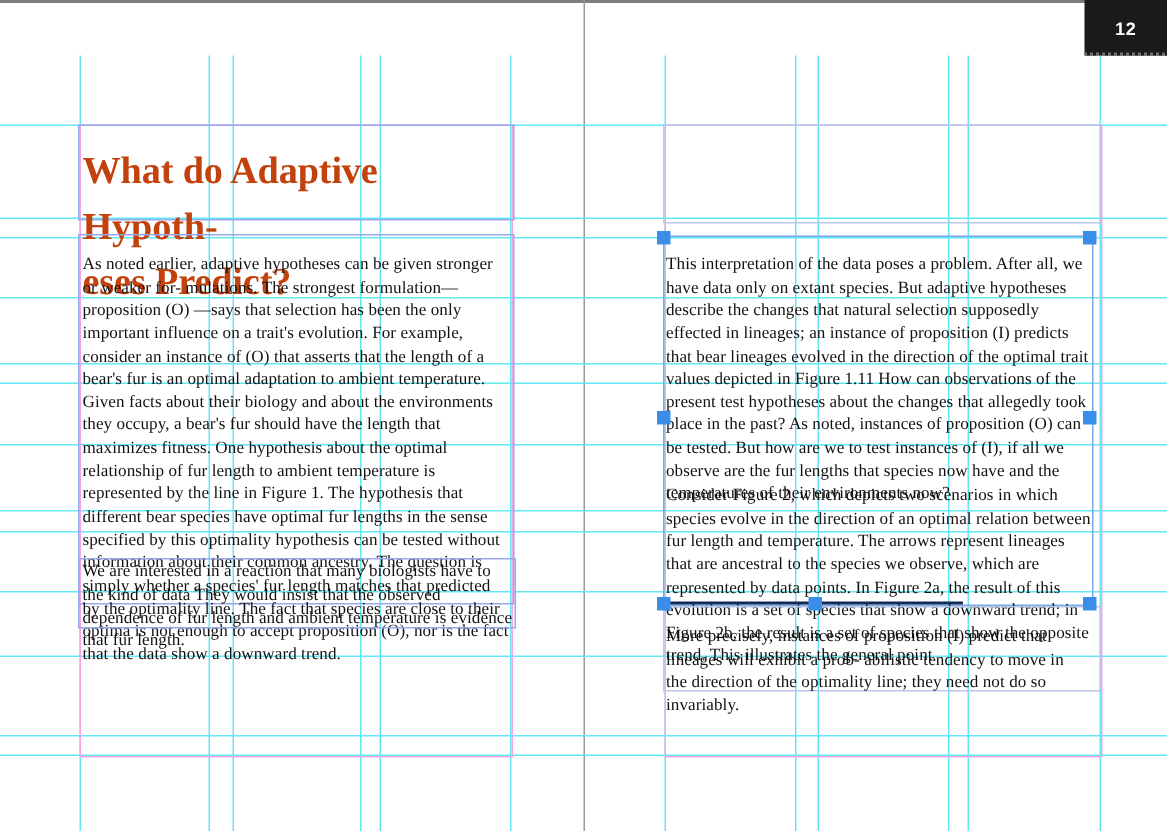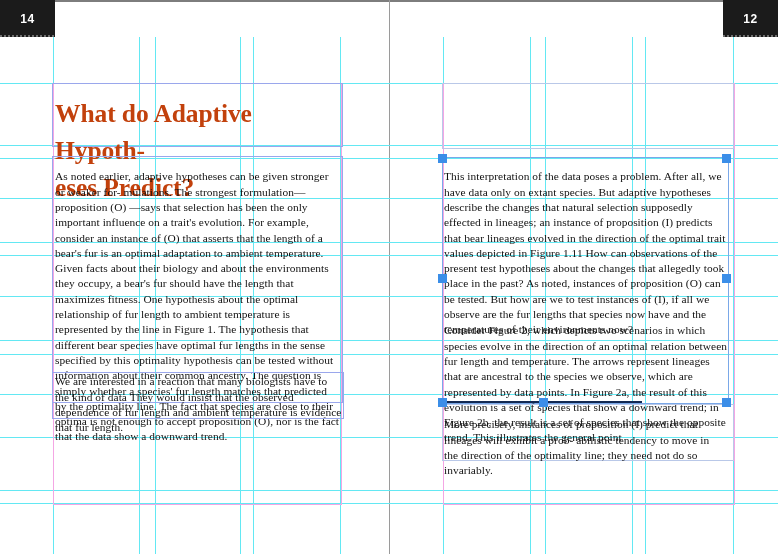--- a/index.html
+++ b/index.html
@@ -49,24 +49,20 @@
   .handle{position:absolute;width:9px;height:9px;background:#3b8ee8;}
   .rule{position:absolute;height:2px;background:#132a54;}
 </style>
 </head>
 <body>
 
 <div id="stage">
 
   <div class="topline"></div>
 
-  <div class="pagebar left">
-    <span class="pagenum">14</span>
-    <div class="bar-dots"></div>
-  </div>
   <div class="pagebar right">
     <span class="pagenum">12</span>
     <div class="bar-dots"></div>
   </div>
 
   <div class="spine" style="left:389px"></div>
 
   <div class="vguide" style="left:53px"></div>
   <div class="vguide" style="left:139px"></div>
   <div class="vguide" style="left:155px"></div>

